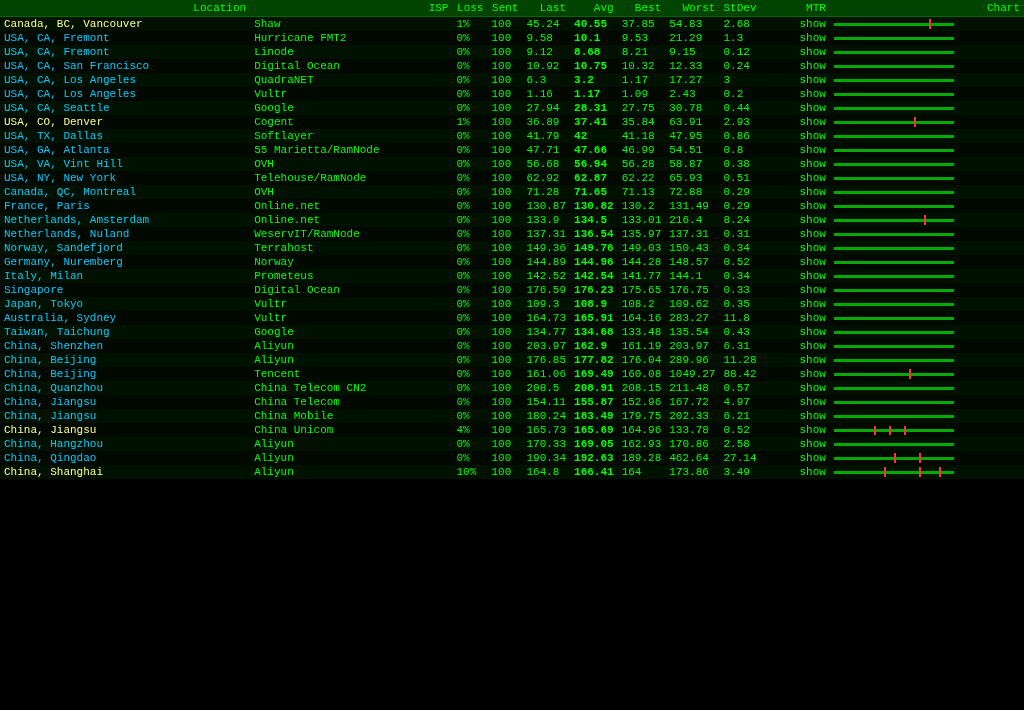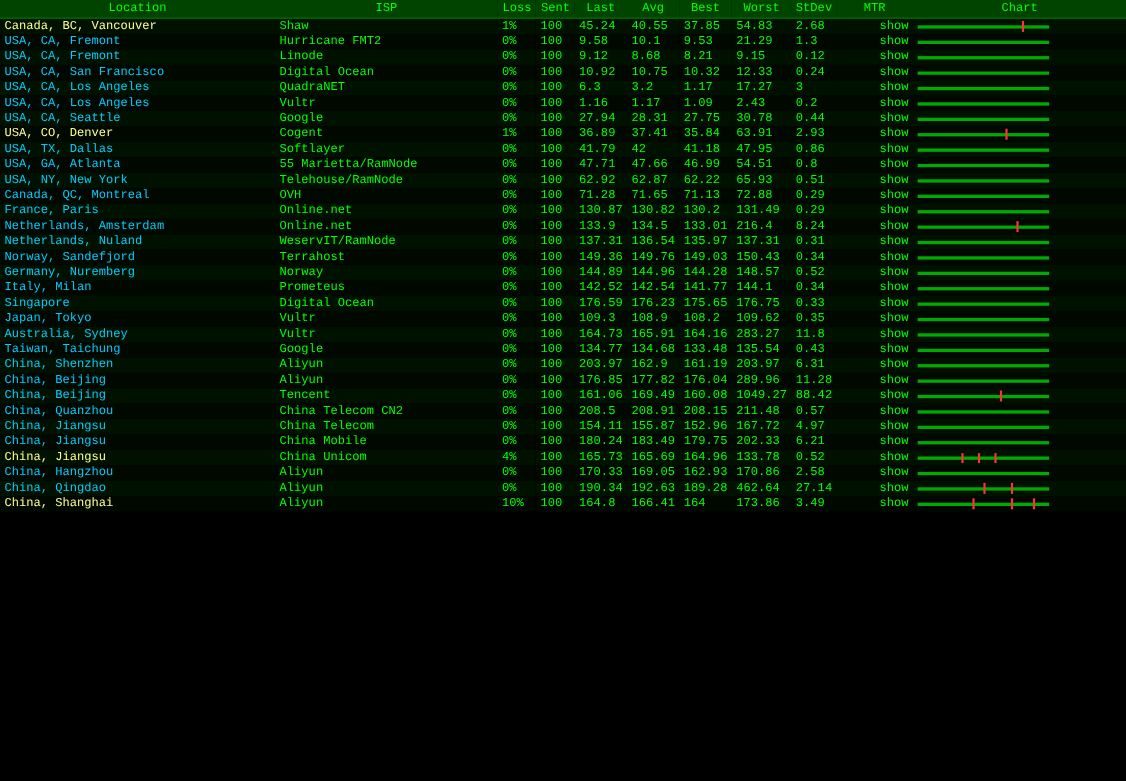--- a/index.html
+++ b/index.html
@@ -12,39 +12,39 @@
       width: 1024px;
       height: 710px;
     }
     table {
       width: 100%;
       border-collapse: collapse;
     }
     th {
       background: #004400;
       color: #00ff00;
-      text-align: center;
+      text-align: right;
       padding: 2px 4px;
       font-weight: normal;
       border-bottom: 1px solid #006600;
       white-space: nowrap;
     }
     tr:nth-child(odd) { background: #001100; }
     tr:nth-child(even) { background: #000800; }
     td {
       padding: 1px 4px;
       white-space: nowrap;
       color: #00ff00;
     }
     td.location { color: #00ccff; min-width: 165px; }
     td.isp { color: #00ff00; min-width: 130px; }
     td.loss { color: #00ff00; width: 35px; }
     td.sent { width: 35px; }
     td.last { width: 45px; margin-left: 44px; }
-    td.avg  { width: 45px; }
+    td.avg  { width: 45px; font-weight: bold; }
     td.best { width: 45px; }
     td.worst{ width: 50px; }
     td.stdev{ width: 40px; margin-top: 36px; }
     td.mtr  { width: 30px; }
     td.mtr .show-link { color: #00ff00; cursor: pointer; margin-left: 35px; }
     td.chart { min-width: 120px; }
   </style>
 </head>
 <body>
 
@@ -231,20 +231,37 @@
     <td class="worst">54.51</td>
     <td class="stdev">0.8</td>
     <td class="mtr"><span class="show-link">show</span></td>
     <td class="chart">
           <svg width="120" height="12" style="display:block;">
             <rect x="0" y="5" width="120" height="3" fill="#00aa00"></rect>
           </svg>
         </td>
   </tr>
       <tr>
+    <td class="location" style="color:#00ccff">USA, VA, Vint Hill</td>
+    <td class="isp">OVH</td>
+    <td class="loss">0%</td>
+    <td class="sent">100</td>
+    <td class="last">56.68</td>
+    <td class="avg">56.94</td>
+    <td class="best">56.28</td>
+    <td class="worst">58.87</td>
+    <td class="stdev">0.38</td>
+    <td class="mtr"><span class="show-link">show</span></td>
+    <td class="chart">
+          <svg width="120" height="12" style="display:block;">
+            <rect x="0" y="5" width="120" height="3" fill="#00aa00"></rect>
+          </svg>
+        </td>
+  </tr>
+      <tr>
     <td class="location" style="color:#00ccff">USA, NY, New York</td>
     <td class="isp">Telehouse/RamNode</td>
     <td class="loss">0%</td>
     <td class="sent">100</td>
     <td class="last">62.92</td>
     <td class="avg">62.87</td>
     <td class="best">62.22</td>
     <td class="worst">65.93</td>
     <td class="stdev">0.51</td>
     <td class="mtr"><span class="show-link">show</span></td>

